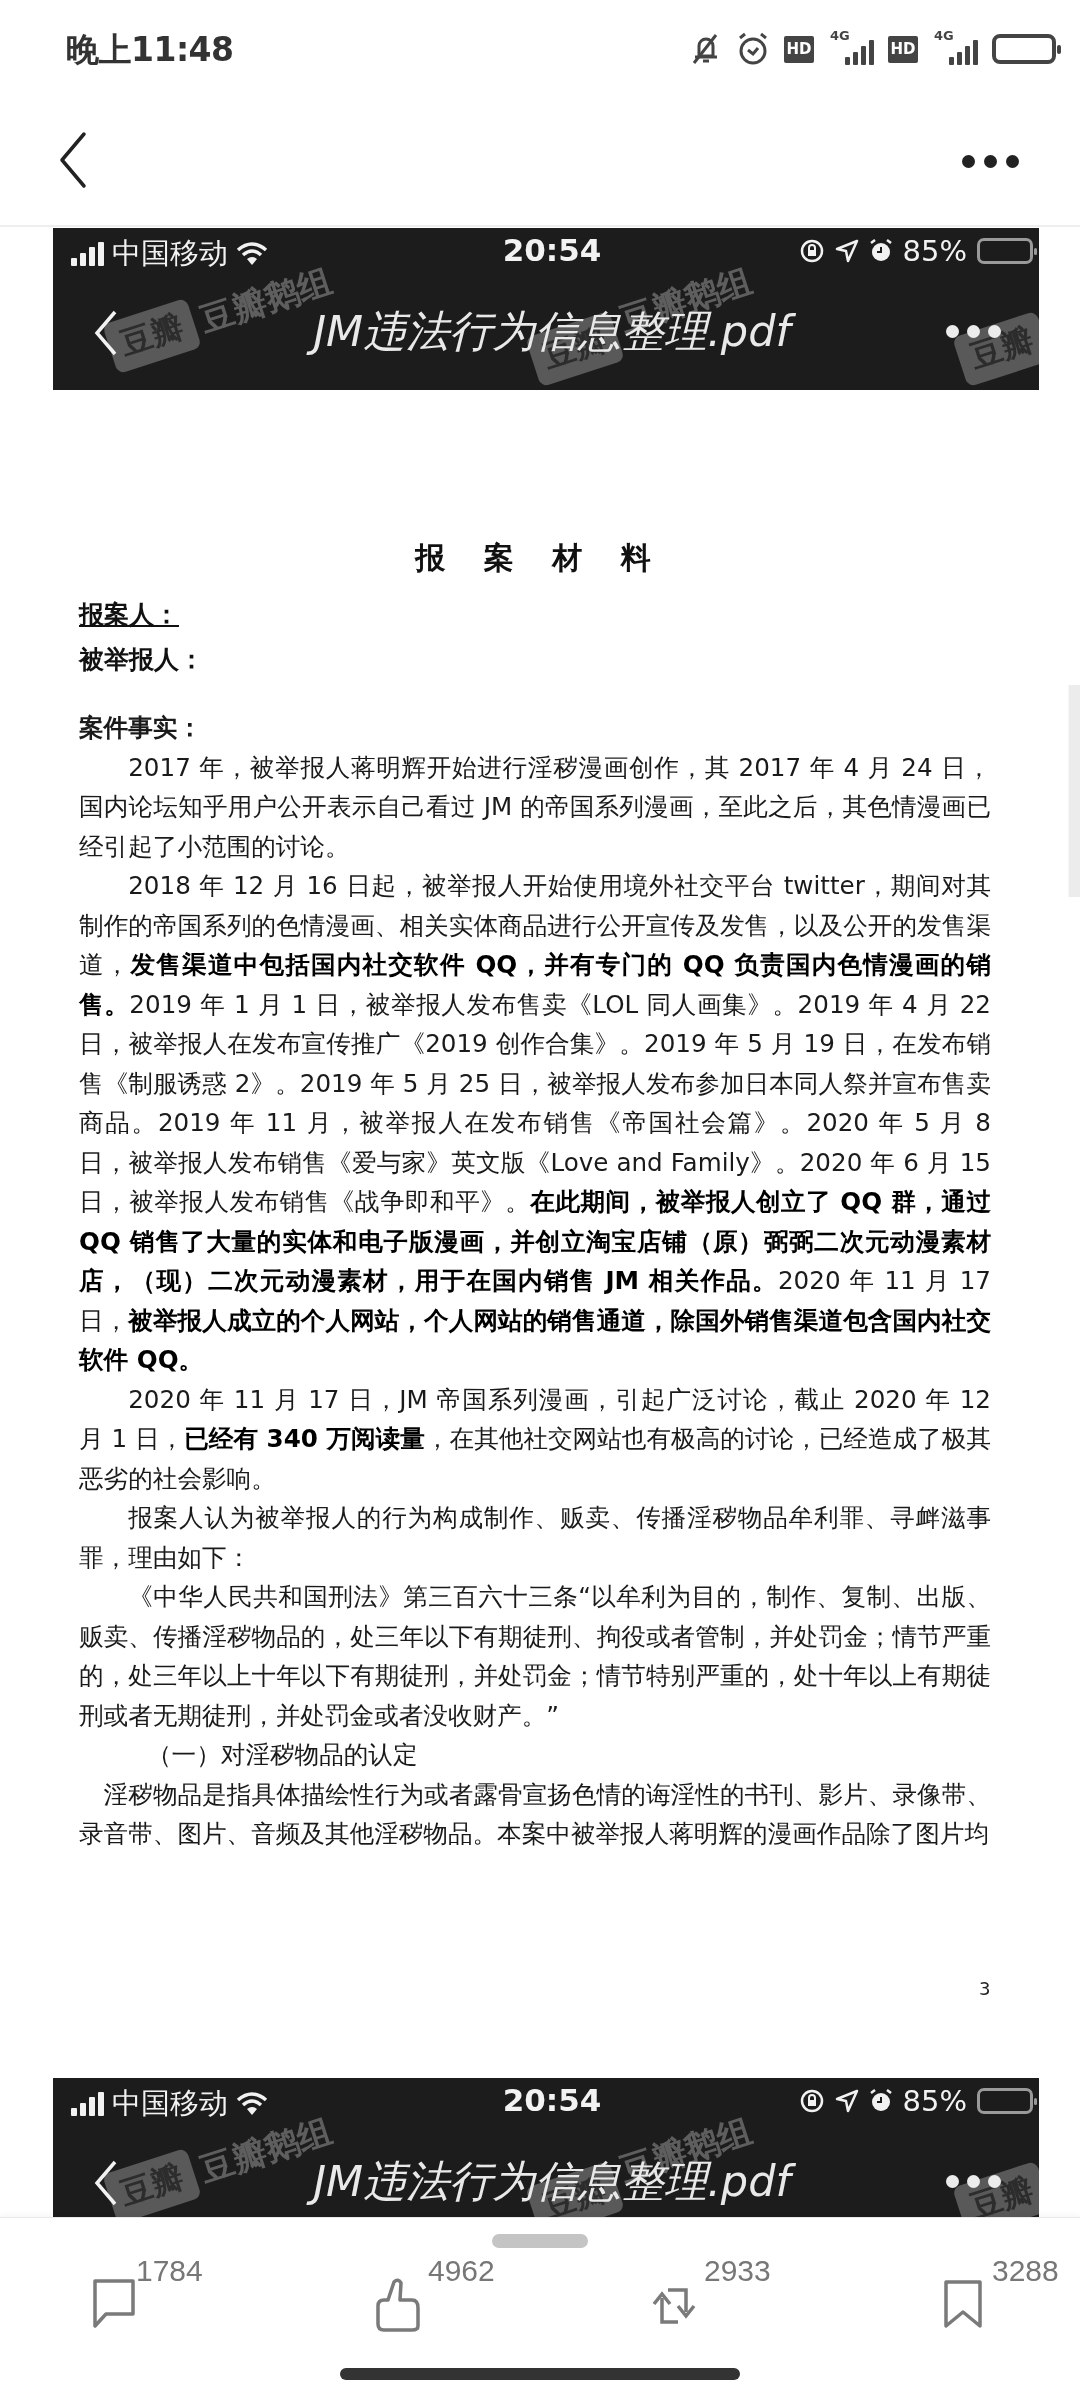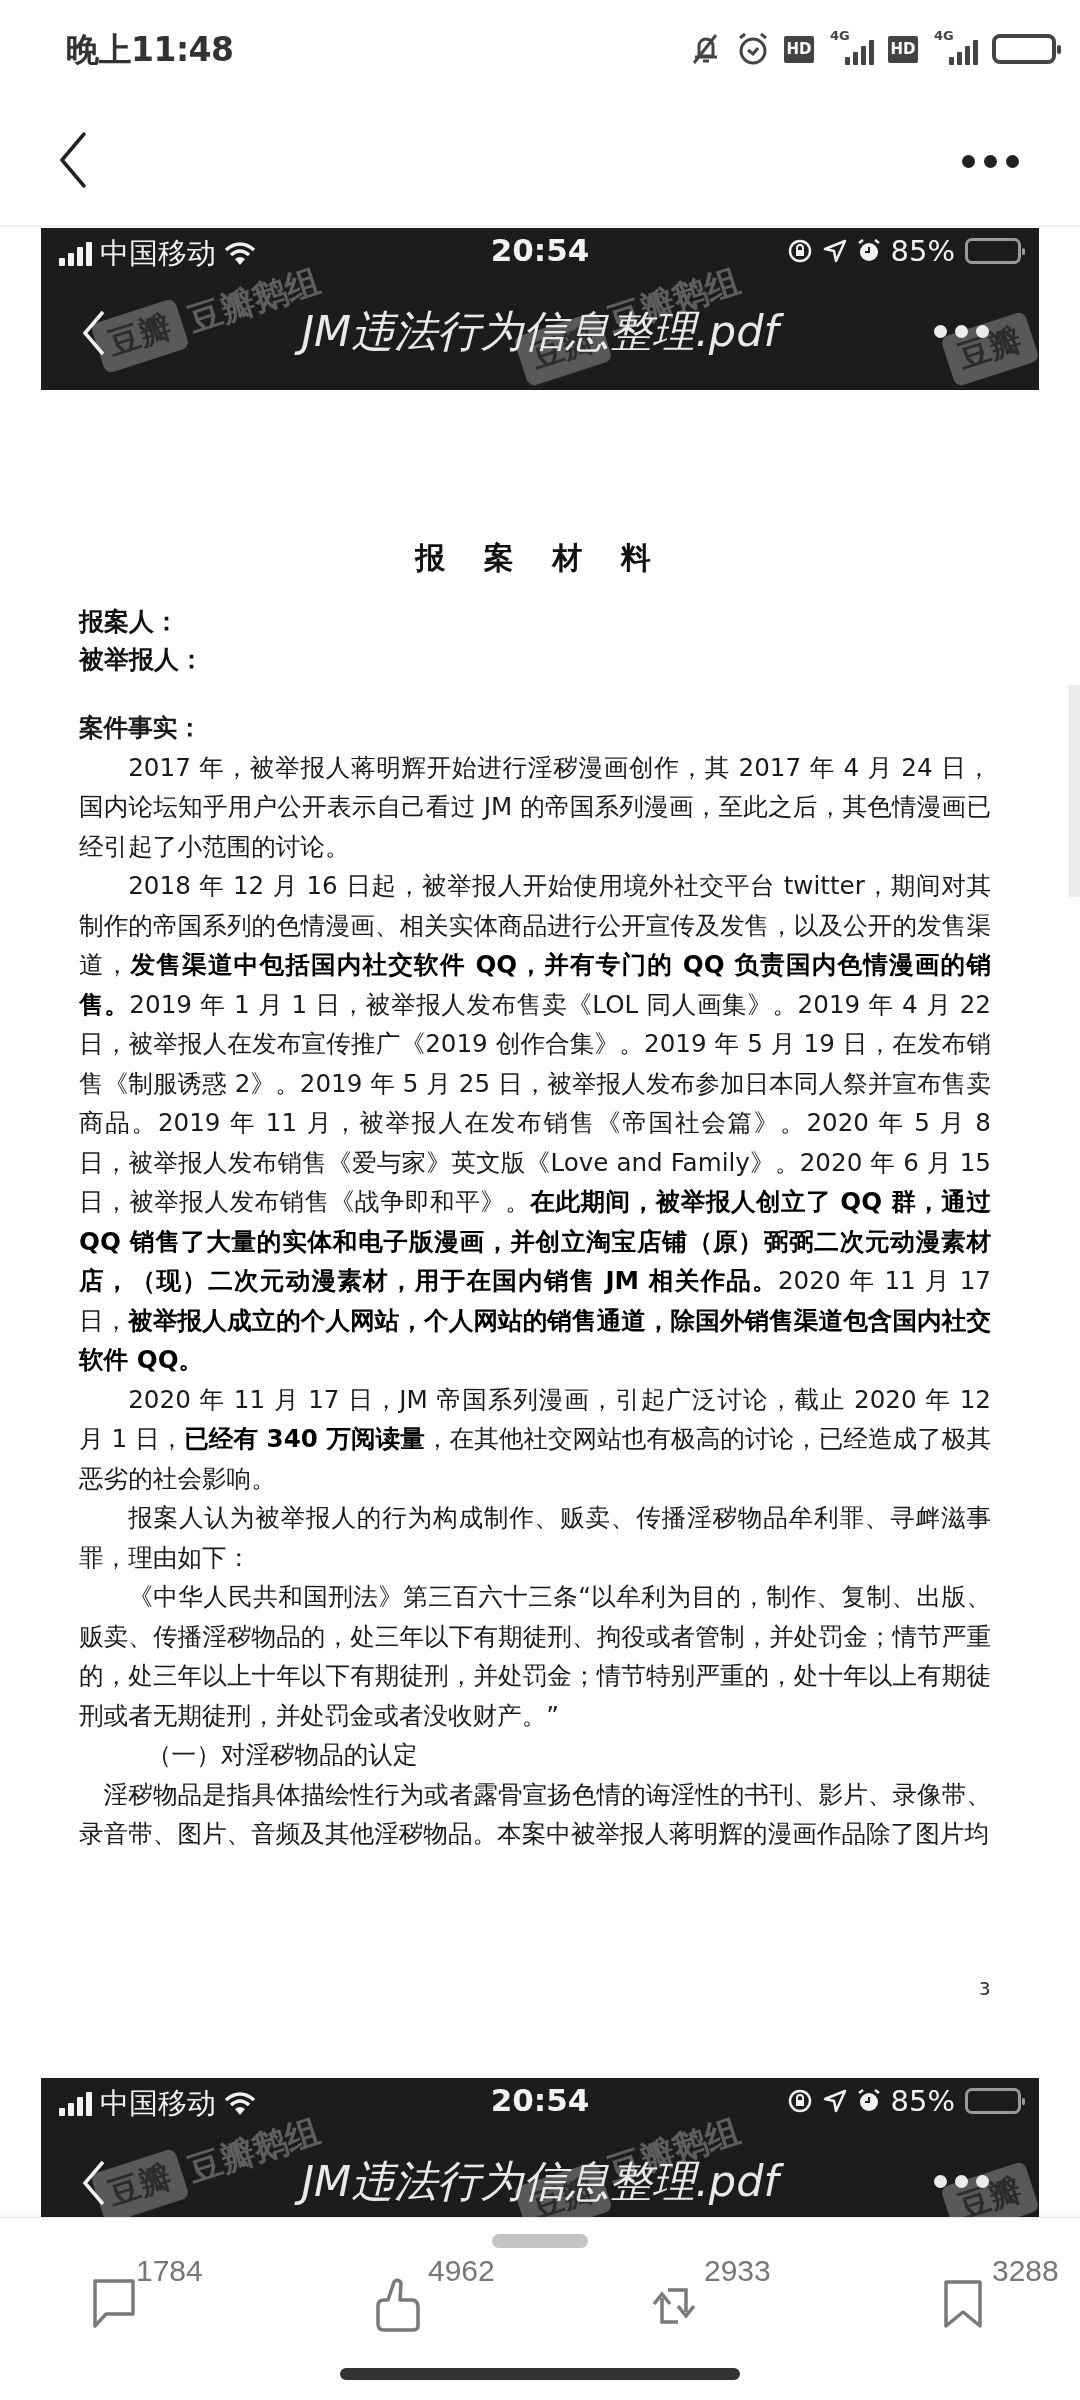--- a/index.html
+++ b/index.html
@@ -21,21 +21,21 @@
   .batt .fill { width: 100%; height: 100%; background: #444; border-radius: 3px; }
 
   
   .navbar { position: absolute; left: 0; top: 95px; width: 1080px; height: 132px; border-bottom: 2px solid #eeeeee; }
   .back-btn { position: absolute; left: 50px; top: 35px; width: 50px; height: 60px; }
   .more-btn { position: absolute; right: 50px; top: 52px; width: 80px; height: 28px; display: flex; gap: 9px; justify-content: center; align-items: center; }
   .more-btn i { display: block; width: 13px; height: 13px; border-radius: 50%; background: #222; }
 
   
   .shot { position: absolute; left: 41px; top: 228px; width: 998px; height: 1989px; overflow: hidden; background: #fff; }
-  .ios-band { position: absolute; left: 0; width: 998px; height: 187px; background: #1c1c1c; color: #f2f2f2; overflow: hidden; }
+  .ios-band { position: absolute; left: 12px; width: 998px; height: 187px; background: #1c1c1c; color: #f2f2f2; overflow: hidden; }
   .ios-band .carrier { position: absolute; left: 18px; top: 6px; display: flex; align-items: center; gap: 8px; font-size: 29px; }
   .ios-band .sig { display: flex; align-items: flex-end; gap: 3px; height: 24px; }
   .ios-band .sig i { display: block; width: 6px; background: #f2f2f2; border-radius: 1px; }
   .ios-band .clock { position: absolute; left: 0; width: 998px; text-align: center; top: 4px; font-size: 31px; font-weight: bold; }
   .ios-band .right { position: absolute; right: 18px; top: 6px; display: flex; align-items: center; gap: 10px; font-size: 29px; }
   .ios-batt { width: 56px; height: 26px; border: 3px solid #9a9a9a; border-radius: 7px; padding: 2px; position: relative; }
   .ios-batt::after { content: ""; position: absolute; right: -7px; top: 7px; width: 3px; height: 7px; background: #9a9a9a; border-radius: 2px; }
   .ios-batt .f { width: 100%; height: 100%; background: #f5f5f5; border-radius: 3px; }
   .ios-band .doc-title { position: absolute; left: 0; width: 998px; top: 75px; text-align: center; font-size: 43px; color: #e9e9e9; font-style: italic; }
   .ios-band .ios-back { position: absolute; left: 38px; top: 80px; width: 30px; height: 50px; }
@@ -174,21 +174,21 @@
     <div class="doc-title">JM违法行为信息整理.pdf</div>
     <div class="ios-more">
         <i></i>
         <i></i>
         <i></i>
       </div>
   </div>
 
   <div class="doc">
     <div class="heading">报 案 材 料</div>
-    <div class="field" style="top:215px;">报案人：</div>
+    <div class="field" style="top:208px;text-decoration:underline;">报案人：</div>
     <div class="field" style="top:253px;">被举报人：</div>
 
     <div class="body">
       <p class="lbl">案件事实：</p>
       <p class="ind">2017 年，被举报人蒋明辉开始进行淫秽漫画创作，其 2017 年 4 月 24 日，国内论坛知乎用户公开表示自己看过 JM 的帝国系列漫画，至此之后，其色情漫画已经引起了小范围的讨论。</p>
       <p class="ind"><span>2018 年 12 月 16 日起，被举报人开始使用境外社交平台 twitter，期间对其制作的帝国系列的色情漫画、相关实体商品进行公开宣传及发售，以及公开的发售渠道，</span><b>发售渠道中包括国内社交软件 QQ，并有专门的 QQ 负责国内色情漫画的销售。</b><span>2019 年 1 月 1 日，被举报人发布售卖《LOL 同人画集》。2019 年 4 月 22 日，被举报人在发布宣传推广《2019 创作合集》。2019 年 5 月 19 日，在发布销售《制服诱惑 2》。2019 年 5 月 25 日，被举报人发布参加日本同人祭并宣布售卖商品。2019 年 11 月，被举报人在发布销售《帝国社会篇》。2020 年 5 月 8 日，被举报人发布销售《爱与家》英文版《Love and Family》。2020 年 6 月 15 日，被举报人发布销售《战争即和平》。</span><b>在此期间，被举报人创立了 QQ 群，通过 QQ 销售了大量的实体和电子版漫画，并创立淘宝店铺（原）弼弼二次元动漫素材店，（现）二次元动漫素材，用于在国内销售 JM 相关作品。</b><span>2020 年 11 月 17 日，</span><b>被举报人成立的个人网站，个人网站的销售通道，除国外销售渠道包含国内社交软件 QQ。</b></p>
       <p class="ind"><span>2020 年 11 月 17 日，JM 帝国系列漫画，引起广泛讨论，截止 2020 年 12 月 1 日，</span><b>已经有 340 万阅读量</b><span>，在其他社交网站也有极高的讨论，已经造成了极其恶劣的社会影响。</span></p>
       <p class="ind">报案人认为被举报人的行为构成制作、贩卖、传播淫秽物品牟利罪、寻衅滋事罪，理由如下：</p>
       <p class="ind">《中华人民共和国刑法》第三百六十三条“以牟利为目的，制作、复制、出版、贩卖、传播淫秽物品的，处三年以下有期徒刑、拘役或者管制，并处罚金；情节严重的，处三年以上十年以下有期徒刑，并处罚金；情节特别严重的，处十年以上有期徒刑或者无期徒刑，并处罚金或者没收财产。”</p>
       <p class="sub">（一）对淫秽物品的认定</p>

